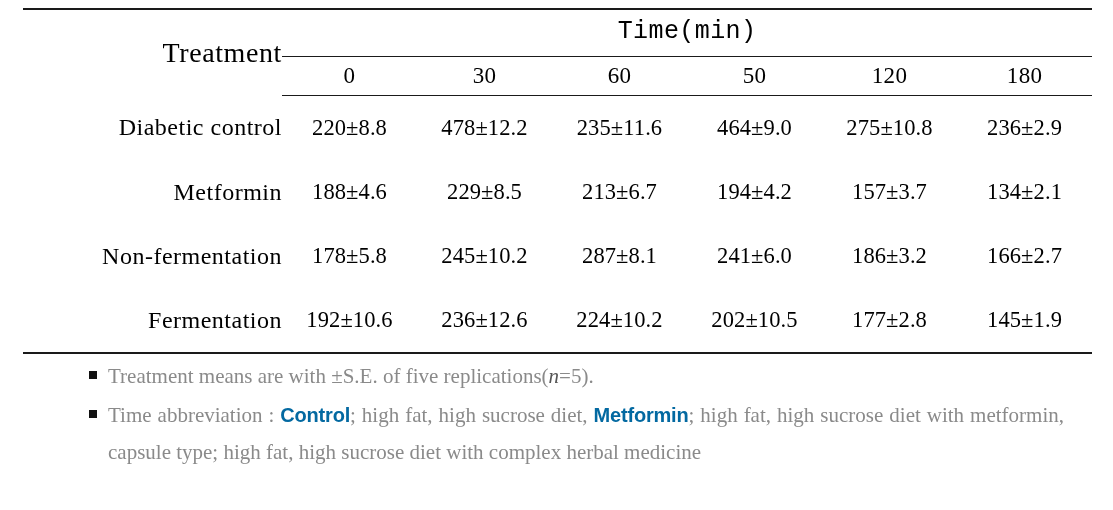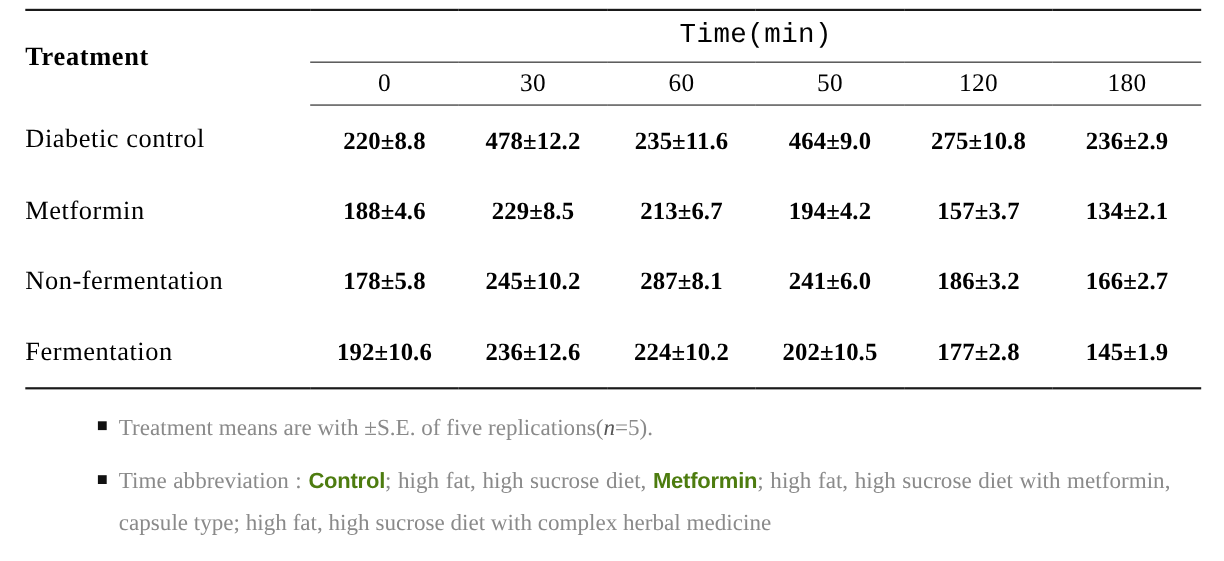--- a/index.html
+++ b/index.html
@@ -46,23 +46,23 @@
   }
   .rule-bottom-head td,
   .rule-bottom-head th {
     border-bottom: 1.6px solid #1a1a1a;
   }
   .rule-body-bottom td {
     border-bottom: 2.2px solid #1a1a1a;
   }
 
   th.treatment-head {
-    font-weight: bold;
-    font-size: 24px;
-    text-align: left;
+    font-weight: normal;
+    font-size: 28px;
+    text-align: right;
     vertical-align: middle;
     letter-spacing: 0.6px;
     padding: 0;
     height: 76px;
   }
 
   th.time-head {
     font-weight: normal;
     font-size: 25px;
     text-align: center;
@@ -79,75 +79,73 @@
     font-size: 23px;
     text-align: center;
     vertical-align: middle;
     padding: 0;
     height: 38px;
     letter-spacing: 0.3px;
   }
 
   td.row-label {
     font-size: 24px;
-    text-align: left;
+    text-align: right;
     vertical-align: middle;
     letter-spacing: 0.5px;
     padding: 0;
     height: 64px;
     white-space: nowrap;
   }
 
   td.cell {
     font-size: 22.5px;
     text-align: center;
     vertical-align: middle;
     padding: 0;
     height: 64px;
     white-space: nowrap;
     letter-spacing: 0.1px;
-    font-weight: bold;
   }
 
   
   .notes {
     position: absolute;
     left: 89px;
     top: 358px;
     width: 975px;
     color: #8a8a8a;
     font-size: 21px;
     line-height: 37px;
   }
 
   .note {
     position: relative;
     padding-left: 19px;
     text-align: justify;
     text-justify: inter-word;
     margin-bottom: 2px;
-    margin-top: 12px;
   }
 
   .note .bullet {
     position: absolute;
     left: 0;
     top: 13px;
     width: 8px;
     height: 8px;
     background: #111111;
     display: block;
   }
 
   .note-body {
     display: block;
   }
 
   .note .em-strong {
-    color: #4d7c0f;
+    color: #0369a1;
     font-weight: bold;
     font-family: "Liberation Sans", "DejaVu Sans", sans-serif;
     font-size: 20px;
     letter-spacing: -0.2px;
   }
 
   .note .italic-n {
     font-style: italic;
     color: #555555;
   }

